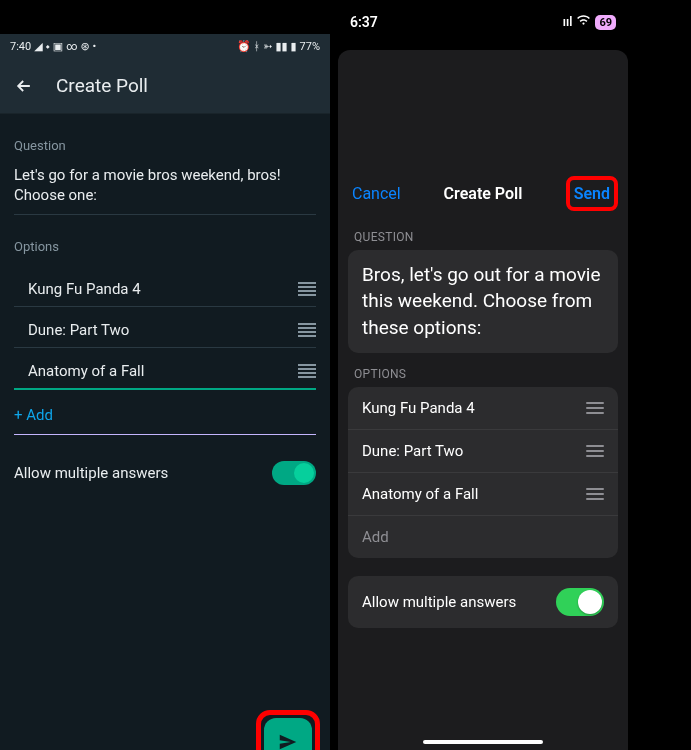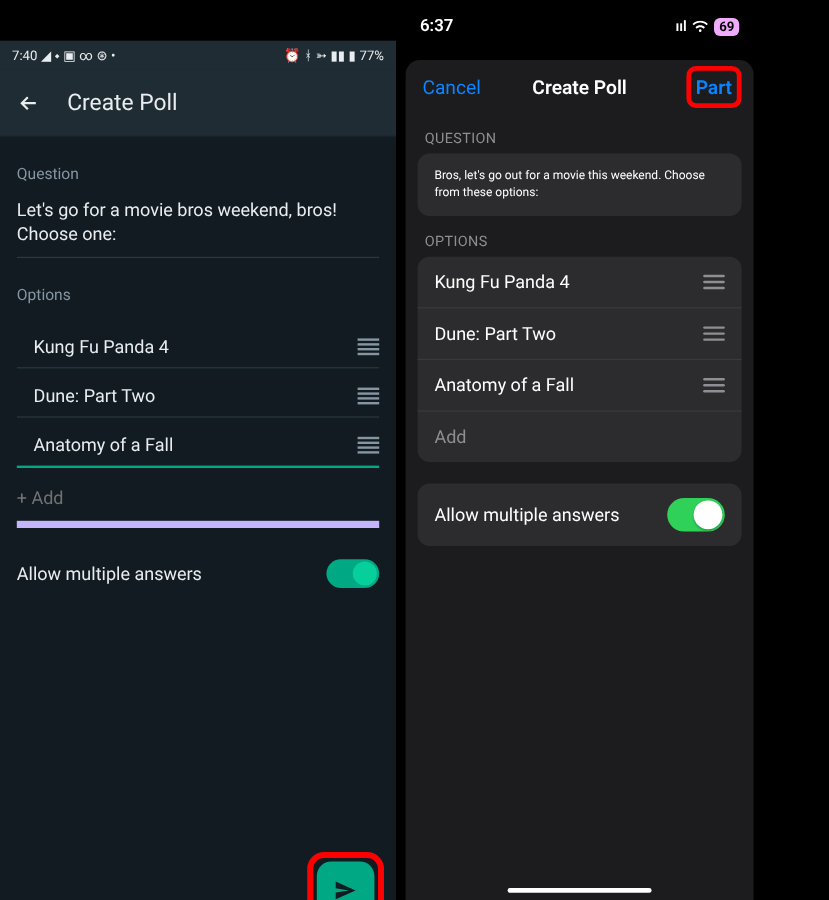--- a/index.html
+++ b/index.html
@@ -15,42 +15,42 @@
 .hdr-l .back { color: #e9edef; }
 .hdr-l .title { color: #e9edef; font-size: 19px; font-weight: 400; }
 .body-l { flex: 1; background: #111b21; padding: 14px 14px 0 14px; }
 .lbl-l { color: #8696a0; font-size: 13px; margin: 10px 0 12px; }
 .q-l { color: #e9edef; font-size: 15px; line-height: 1.35; padding-bottom: 8px; border-bottom: 1px solid #2a3942; }
 .opt-row-l { display: flex; align-items: center; justify-content: space-between; padding: 14px 0 8px 14px; border-bottom: 1px solid #2a3942; }
 .opt-row-l.active { border-bottom: 2px solid #00a884; }
 .opt-row-l .txt { color: #e9edef; font-size: 15px; }
 .drag { color: #8696a0; display: flex; flex-direction: column; gap: 2px; width: 18px; }
 .drag span { height: 2px; background: #8696a0; }
-.add-l { color: #737373; font-size: 15px; padding: 16px 0 10px 0; border-bottom: 6px solid #c4b5fd;}
+.add-l { color: #0ea5e9; font-size: 15px; padding: 16px 0 10px 0; border-bottom: 1px solid #c4b5fd;}
 .allow-l { display: flex; justify-content: space-between; align-items: center; margin-top: 26px; }
 .allow-l .txt { color: #e9edef; font-size: 15px; }
 .toggle-on-l { width: 44px; height: 24px; background: #00a884; border-radius: 12px; position: relative; }
 .toggle-on-l::after { content:""; position: absolute; right: 2px; top: 2px; width: 20px; height: 20px; background: #06cf9c; border-radius: 50%; }
 .fab-wrap { position: absolute; bottom: 10px; right: 10px; }
 .fab { width: 48px; height: 48px; background: #00a884; border-radius: 12px; display: flex; align-items: center; justify-content: center; }
 .hl-red { border: 5px solid #ff0000; border-radius: 14px; padding: 3px; }
 
 
 .sb-r { height: 44px; display: flex; justify-content: space-between; align-items: center; padding: 0 20px; color: #fff; font-size: 14px; font-weight: 600; }
-.batt { display: flex; align-items: center; gap: 4px; font-size: 12px;}
+.batt { display: flex; gap: 4px; font-size: 12px;}
 .batt-box { background: #f0abfc; color: #000; border-radius: 5px; padding: 1px 4px; font-weight: 700; font-size: 11px;}
-.sheet { background: #1c1c1e; margin: 6px 8px 0 8px; border-radius: 12px 12px 0 0; flex: 1; display: flex; flex-direction: column; overflow: hidden; }
+.sheet { background: #1c1c1e; margin: 6px 8px 0 8px; border-radius: 12px 12px 0 0; flex: 1; display: flex; flex-direction: column; overflow: hidden; justify-content: center; }
 .hdr-r { height: 44px; display: flex; align-items: center; justify-content: space-between; padding: 0 14px; }
 .hdr-r .cancel { color: #0a84ff; font-size: 16px; }
 .hdr-r .title { color: #fff; font-size: 16px; font-weight: 600; position: absolute; left: 50%; transform: translateX(-50%); }
 .hdr-r .send { color: #0a84ff; font-size: 16px; font-weight: 600; }
 .send-hl { border: 4px solid #ff0000; border-radius: 8px; padding: 4px 4px; margin: -4px -4px; }
 .sec-lbl { color: #8e8e93; font-size: 12px; padding: 14px 16px 6px; letter-spacing: 0.3px; }
 .card { background: #2c2c2e; margin: 0 10px; border-radius: 10px; }
-.q-r { color: #fff; font-size: 10px; line-height: 1.4; padding: 12px 14px; }
+.q-r { color: #fff; font-size: 19px; line-height: 1.4; padding: 12px 14px; }
 .opt-r { display: flex; justify-content: space-between; align-items: center; padding: 12px 14px; border-bottom: 1px solid #3a3a3c; }
 .opt-r:last-child { border-bottom: none; }
 .opt-r .txt { color: #fff; font-size: 15px; }
 .opt-r .add { color: #8e8e93; font-size: 15px; }
 .drag-r { display: flex; flex-direction: column; gap: 3px; width: 18px; }
 .drag-r span { height: 2px; background: #8e8e93; border-radius: 1px;}
 .allow-r { display: flex; justify-content: space-between; align-items: center; padding: 12px 14px; }
 .allow-r .txt { color: #fff; font-size: 15px; }
 .toggle-on-r { width: 48px; height: 28px; background: #30d158; border-radius: 14px; position: relative; }
 .toggle-on-r::after { content:""; position: absolute; right: 2px; top: 2px; width: 24px; height: 24px; background: #fff; border-radius: 50%; box-shadow: 0 1px 2px rgba(0,0,0,0.3); }
@@ -145,21 +145,21 @@
           </svg>
       </span>
       <span class="batt-box">69</span>
     </span>
   </div>
   <div class="sheet">
     <div class="hdr-r" style="position:relative">
       <span class="cancel">Cancel</span>
       <span class="title">Create Poll</span>
       <span class="send-hl">
-        <span class="send">Part</span>
+        <span class="send">Send</span>
       </span>
     </div>
     <div class="sec-lbl">QUESTION</div>
     <div class="card">
       <div class="q-r">Bros, let's go out for a movie this weekend. Choose from these options:</div>
     </div>
     <div class="sec-lbl">OPTIONS</div>
     <div class="card">
       <div class="opt-r">
         <span class="txt">Kung Fu Panda 4</span>

